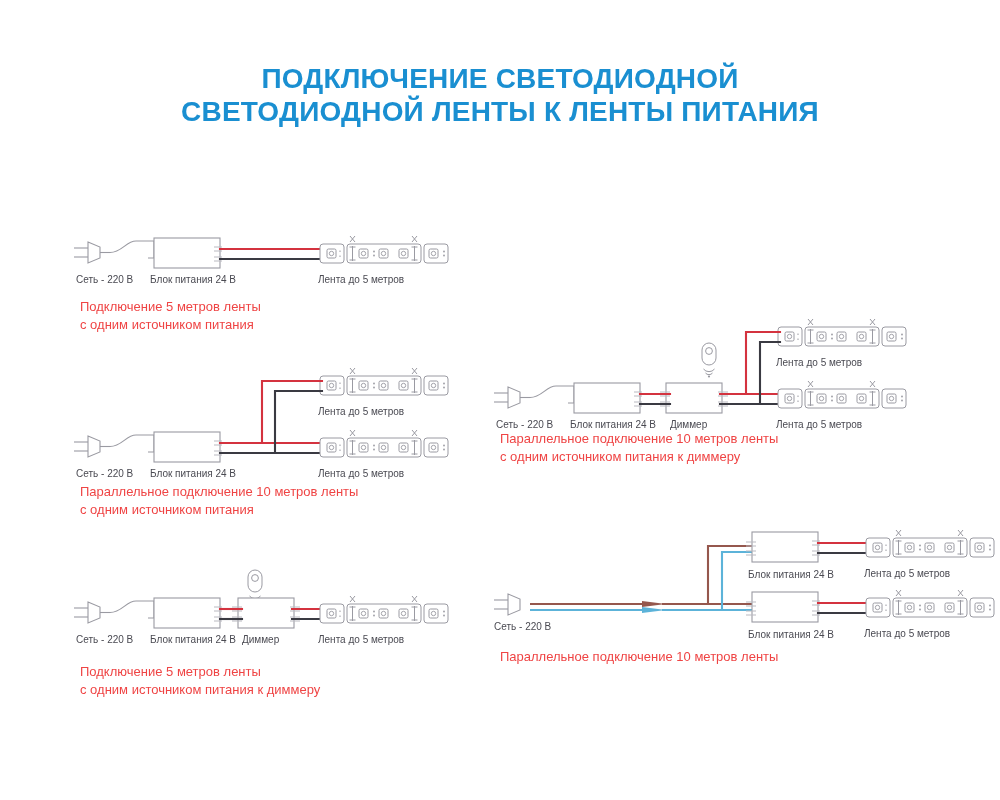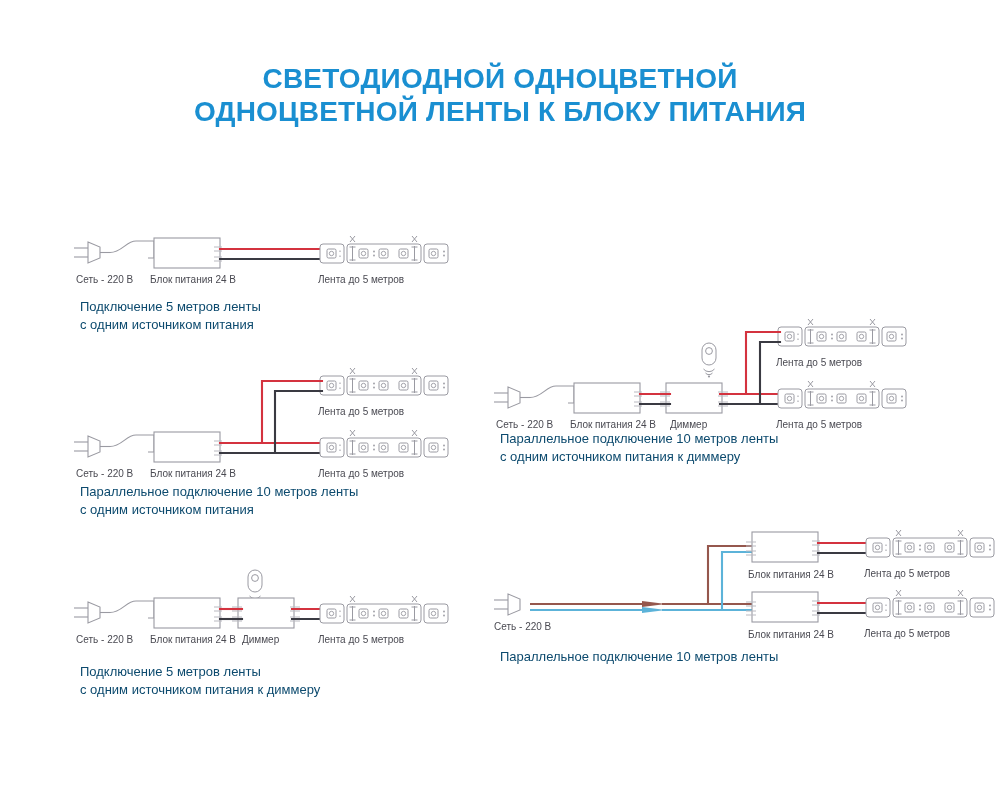--- a/index.html
+++ b/index.html
@@ -35,35 +35,35 @@
     position:absolute;
     color:#4a4a52;
     font-size:10px;
     line-height:11px;
     white-space:nowrap;
   }
 
   
   .caption{
     position:absolute;
-    color:#0c4a6e;
+    color:#ef4444;
     font-size:13px;
     line-height:17.5px;
     white-space:nowrap;
   }
   .caption span{display:block;}
 </style>
 </head>
 <body>
 
 <div id="stage">
 
   <div class="title">
-    <span>СВЕТОДИОДНОЙ ОДНОЦВЕТНОЙ</span>
-    <span>ОДНОЦВЕТНОЙ ЛЕНТЫ К БЛОКУ ПИТАНИЯ</span>
+    <span>ПОДКЛЮЧЕНИЕ СВЕТОДИОДНОЙ</span>
+    <span>СВЕТОДИОДНОЙ ЛЕНТЫ К ЛЕНТЫ ПИТАНИЯ</span>
   </div>
 
   <div class="diagram" style="left:70px; top:232px; width:420px; height:60px;">
     <svg width="420" height="60" viewBox="0 0 420 60">
       <g fill="none" stroke="#9a9aa2" stroke-width="1.1">
 
         <g>
           <line x1="4" y1="16" x2="18" y2="16"></line>
           <line x1="4" y1="25" x2="18" y2="25"></line>
           <path d="M18 10 L30 15 L30 26 L18 31 Z" fill="#ffffff"></path>

